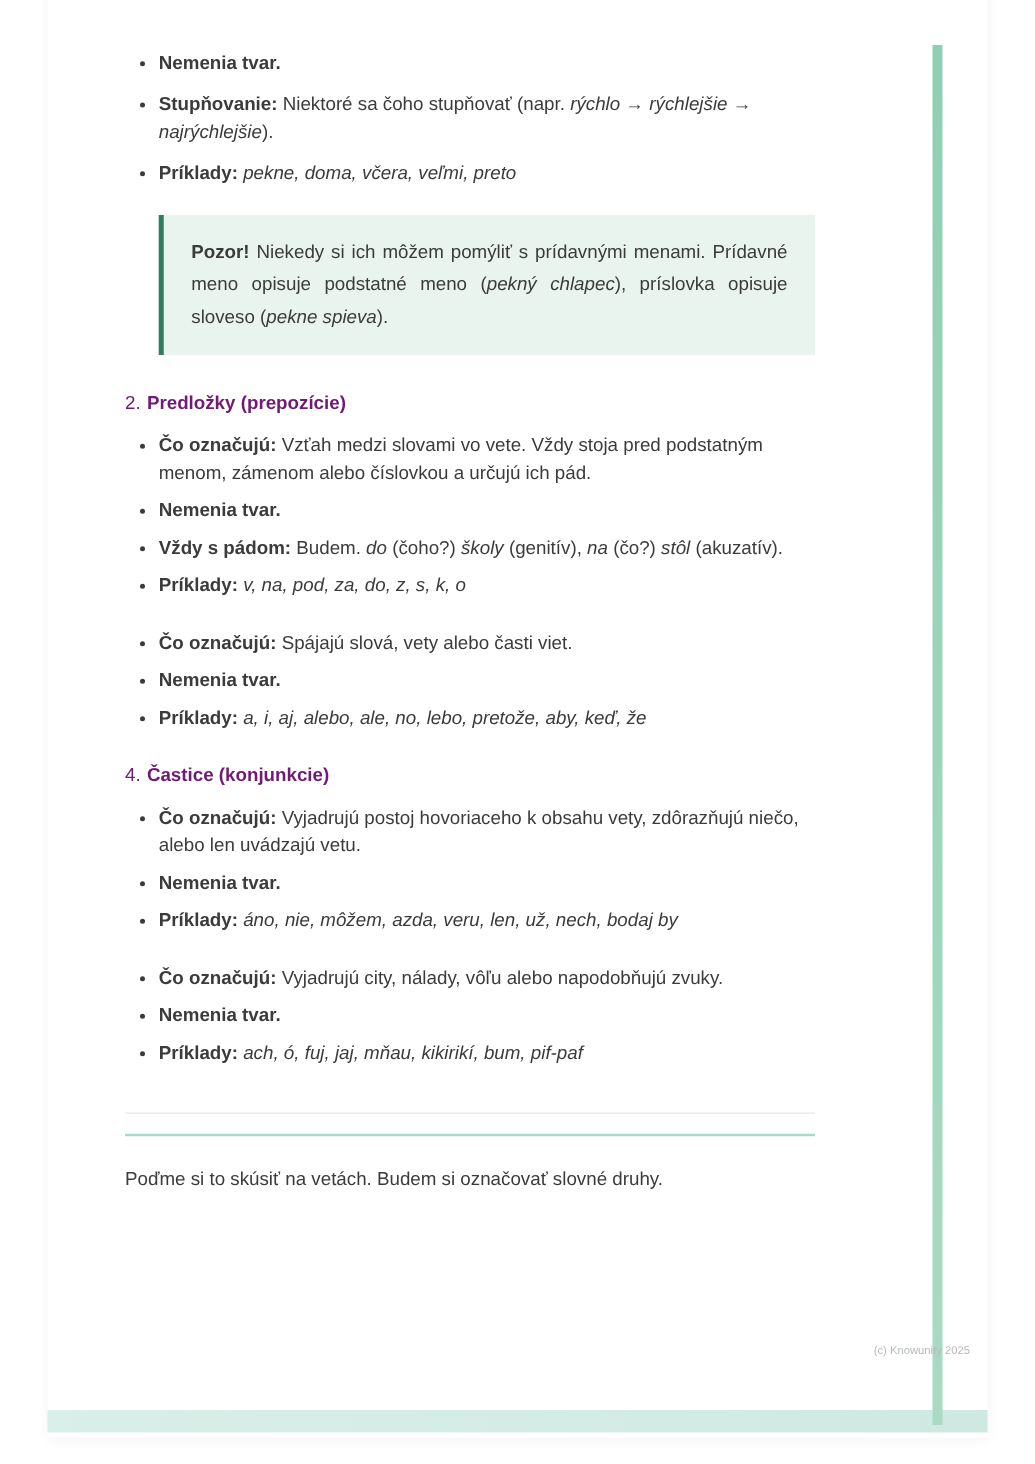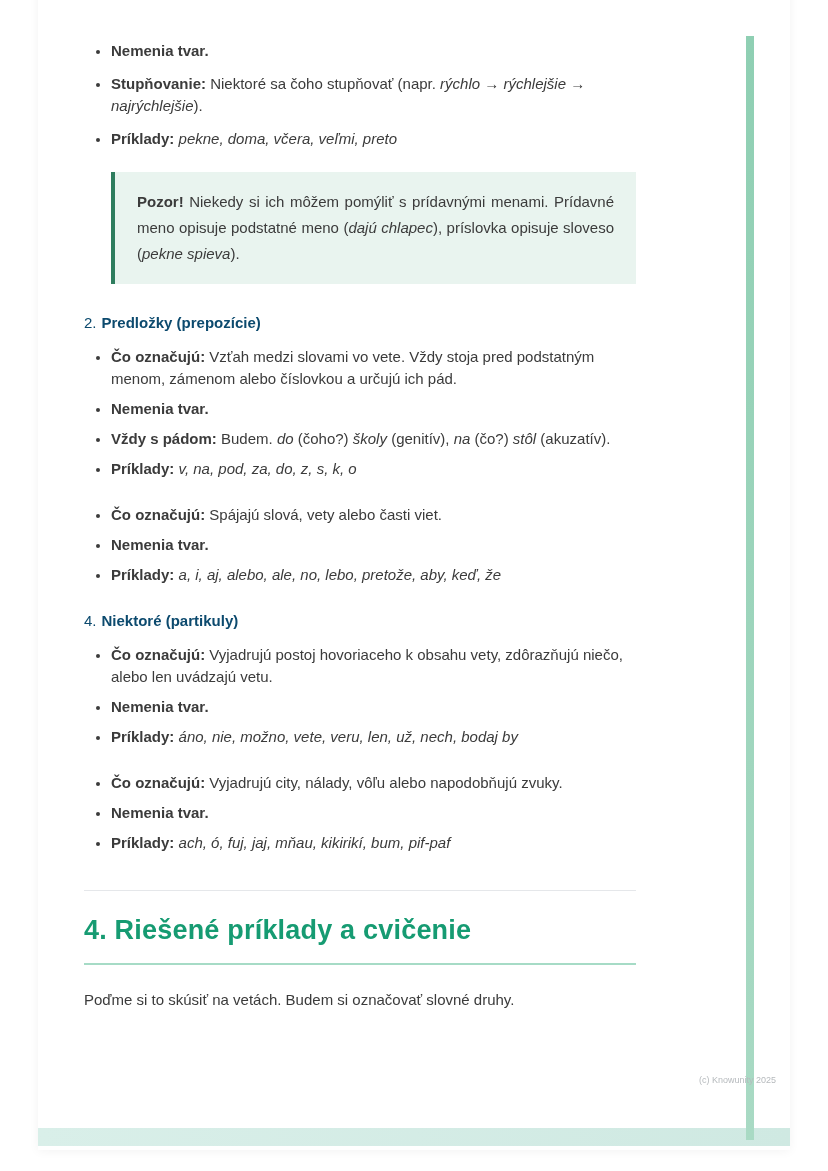--- a/index.html
+++ b/index.html
@@ -28,21 +28,21 @@
   }
   .sheet{
     position:absolute;
     left:38px; top:-12px;
     width:752px; height:1162px;
     background:#ffffff;
     box-shadow:0 1px 10px rgba(0,0,0,0.05);
   }
   .content{
     position:absolute;
-    left:84px; top:40px;
+    left:100px; top:40px;
     width:552px;
     font-size:15px;
     line-height:22px;
   }
   ul.bullets{
     list-style:disc;
     margin:0;
     padding:0 0 0 27px;
   }
   ul.bullets li{margin:0 0 8px 0;}
@@ -59,21 +59,21 @@
   .callout p{
     margin:0;
     text-align:justify;
     line-height:26px;
   }
   .section{margin-top:24px;}
   .sec-h{
     font-size:15px;
     font-weight:400;
     margin:0 0 12px 0;
-    color:#0c4a6e;
+    color:#701a75;
   }
   .sec-num{margin-right:5px;}
   .sec-title{font-weight:700;}
   .divider{
     border:none;
     border-top:1px solid var(--divider);
     margin:36px 0 0 0;
   }
   .big-heading{
     margin:22px 0 0 0;
@@ -120,21 +120,21 @@
 
   <div class="content">
 
     <ul class="bullets intro">
       <li><span class="b">Nemenia tvar.</span></li>
       <li><span class="b">Stupňovanie:</span><span> Niektoré sa čoho stupňovať (napr. </span><span class="i">rýchlo</span><span> → </span><span class="i">rýchlejšie</span><span> → </span><span class="i">najrýchlejšie</span><span>).</span></li>
       <li><span class="b">Príklady:</span><span> </span><span class="i">pekne, doma, včera, veľmi, preto</span></li>
     </ul>
 
     <div class="callout">
-      <p><span class="b">Pozor!</span><span> Niekedy si ich môžem pomýliť s prídavnými menami. Prídavné meno opisuje podstatné meno (</span><span class="i">dajú chlapec</span><span>), príslovka opisuje sloveso (</span><span class="i">pekne spieva</span><span>).</span></p>
+      <p><span class="b">Pozor!</span><span> Niekedy si ich môžem pomýliť s prídavnými menami. Prídavné meno opisuje podstatné meno (</span><span class="i">pekný chlapec</span><span>), príslovka opisuje sloveso (</span><span class="i">pekne spieva</span><span>).</span></p>
     </div>
 
     <section class="section">
       <h3 class="sec-h">
         <span class="sec-num">2.</span><span class="sec-title">Predložky (prepozície)</span>
       </h3>
       <ul class="bullets">
         <li><span class="b">Čo označujú:</span><span> Vzťah medzi slovami vo vete. Vždy stoja pred podstatným menom, zámenom alebo číslovkou a určujú ich pád.</span></li>
         <li><span class="b">Nemenia tvar.</span></li>
         <li><span class="b">Vždy s pádom:</span><span> Budem. </span><span class="i">do</span><span> (čoho?) </span><span class="i">školy</span><span> (genitív), </span><span class="i">na</span><span> (čo?) </span><span class="i">stôl</span><span> (akuzatív).</span></li>
@@ -145,40 +145,39 @@
     <section class="section">
       <ul class="bullets">
         <li><span class="b">Čo označujú:</span><span> Spájajú slová, vety alebo časti viet.</span></li>
         <li><span class="b">Nemenia tvar.</span></li>
         <li><span class="b">Príklady:</span><span> </span><span class="i">a, i, aj, alebo, ale, no, lebo, pretože, aby, keď, že</span></li>
       </ul>
     </section>
 
     <section class="section">
       <h3 class="sec-h">
-        <span class="sec-num">4.</span><span class="sec-title">Niektoré (partikuly)</span>
+        <span class="sec-num">4.</span><span class="sec-title">Častice (konjunkcie)</span>
       </h3>
       <ul class="bullets">
         <li><span class="b">Čo označujú:</span><span> Vyjadrujú postoj hovoriaceho k obsahu vety, zdôrazňujú niečo, alebo len uvádzajú vetu.</span></li>
         <li><span class="b">Nemenia tvar.</span></li>
-        <li><span class="b">Príklady:</span><span> </span><span class="i">áno, nie, možno, vete, veru, len, už, nech, bodaj by</span></li>
+        <li><span class="b">Príklady:</span><span> </span><span class="i">áno, nie, môžem, azda, veru, len, už, nech, bodaj by</span></li>
       </ul>
     </section>
 
     <section class="section">
       <ul class="bullets">
         <li><span class="b">Čo označujú:</span><span> Vyjadrujú city, nálady, vôľu alebo napodobňujú zvuky.</span></li>
         <li><span class="b">Nemenia tvar.</span></li>
         <li><span class="b">Príklady:</span><span> </span><span class="i">ach, ó, fuj, jaj, mňau, kikirikí, bum, pif-paf</span></li>
       </ul>
     </section>
 
     <hr class="divider">
 
-    <h1 class="big-heading">4. Riešené príklady a cvičenie</h1>
     <div class="heading-underline"></div>
 
     <p class="closing">Poďme si to skúsiť na vetách. Budem si označovať slovné druhy.</p>
   </div>
 
   <div class="copyright">(c) Knowunity 2025</div>
   <div class="accent-stripe"></div>
   <div class="bottom-band"></div>
 </div>
 

